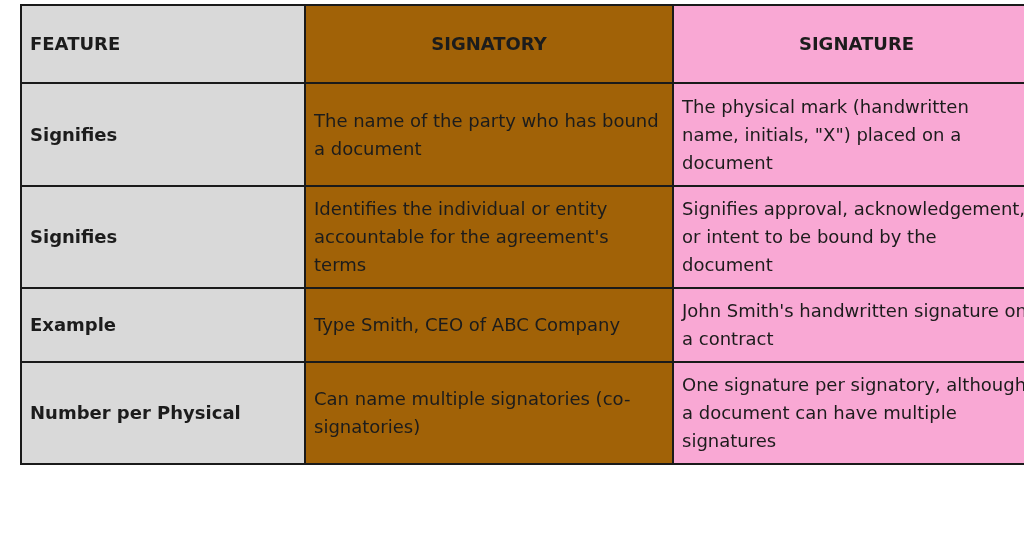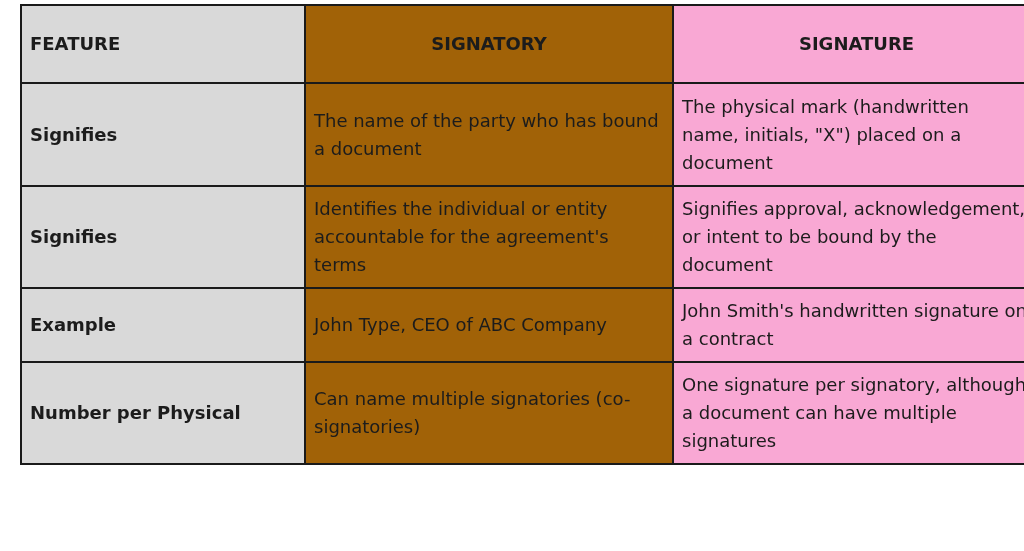--- a/index.html
+++ b/index.html
@@ -47,21 +47,21 @@
     <td class="c1">The name of the party who has bound a document</td>
     <td class="c2">The physical mark (handwritten name, initials, "X") placed on a document</td>
   </tr>
   <tr class="r1">
     <td class="c0">Signifies</td>
     <td class="c1">Identifies the individual or entity accountable for the agreement's terms</td>
     <td class="c2">Signifies approval, acknowledgement, or intent to be bound by the document</td>
   </tr>
   <tr class="r2">
     <td class="c0">Example</td>
-    <td class="c1">John Type, CEO of ABC Company</td>
+    <td class="c1">Type Smith, CEO of ABC Company</td>
     <td class="c2">John Smith's handwritten signature on a contract</td>
   </tr>
   <tr class="r4">
     <td class="c0">Number per Physical</td>
     <td class="c1">Can name multiple signatories (co-signatories)</td>
     <td class="c2">One signature per signatory, although a document can have multiple signatures</td>
   </tr>
 </tbody>
   </table>
 

